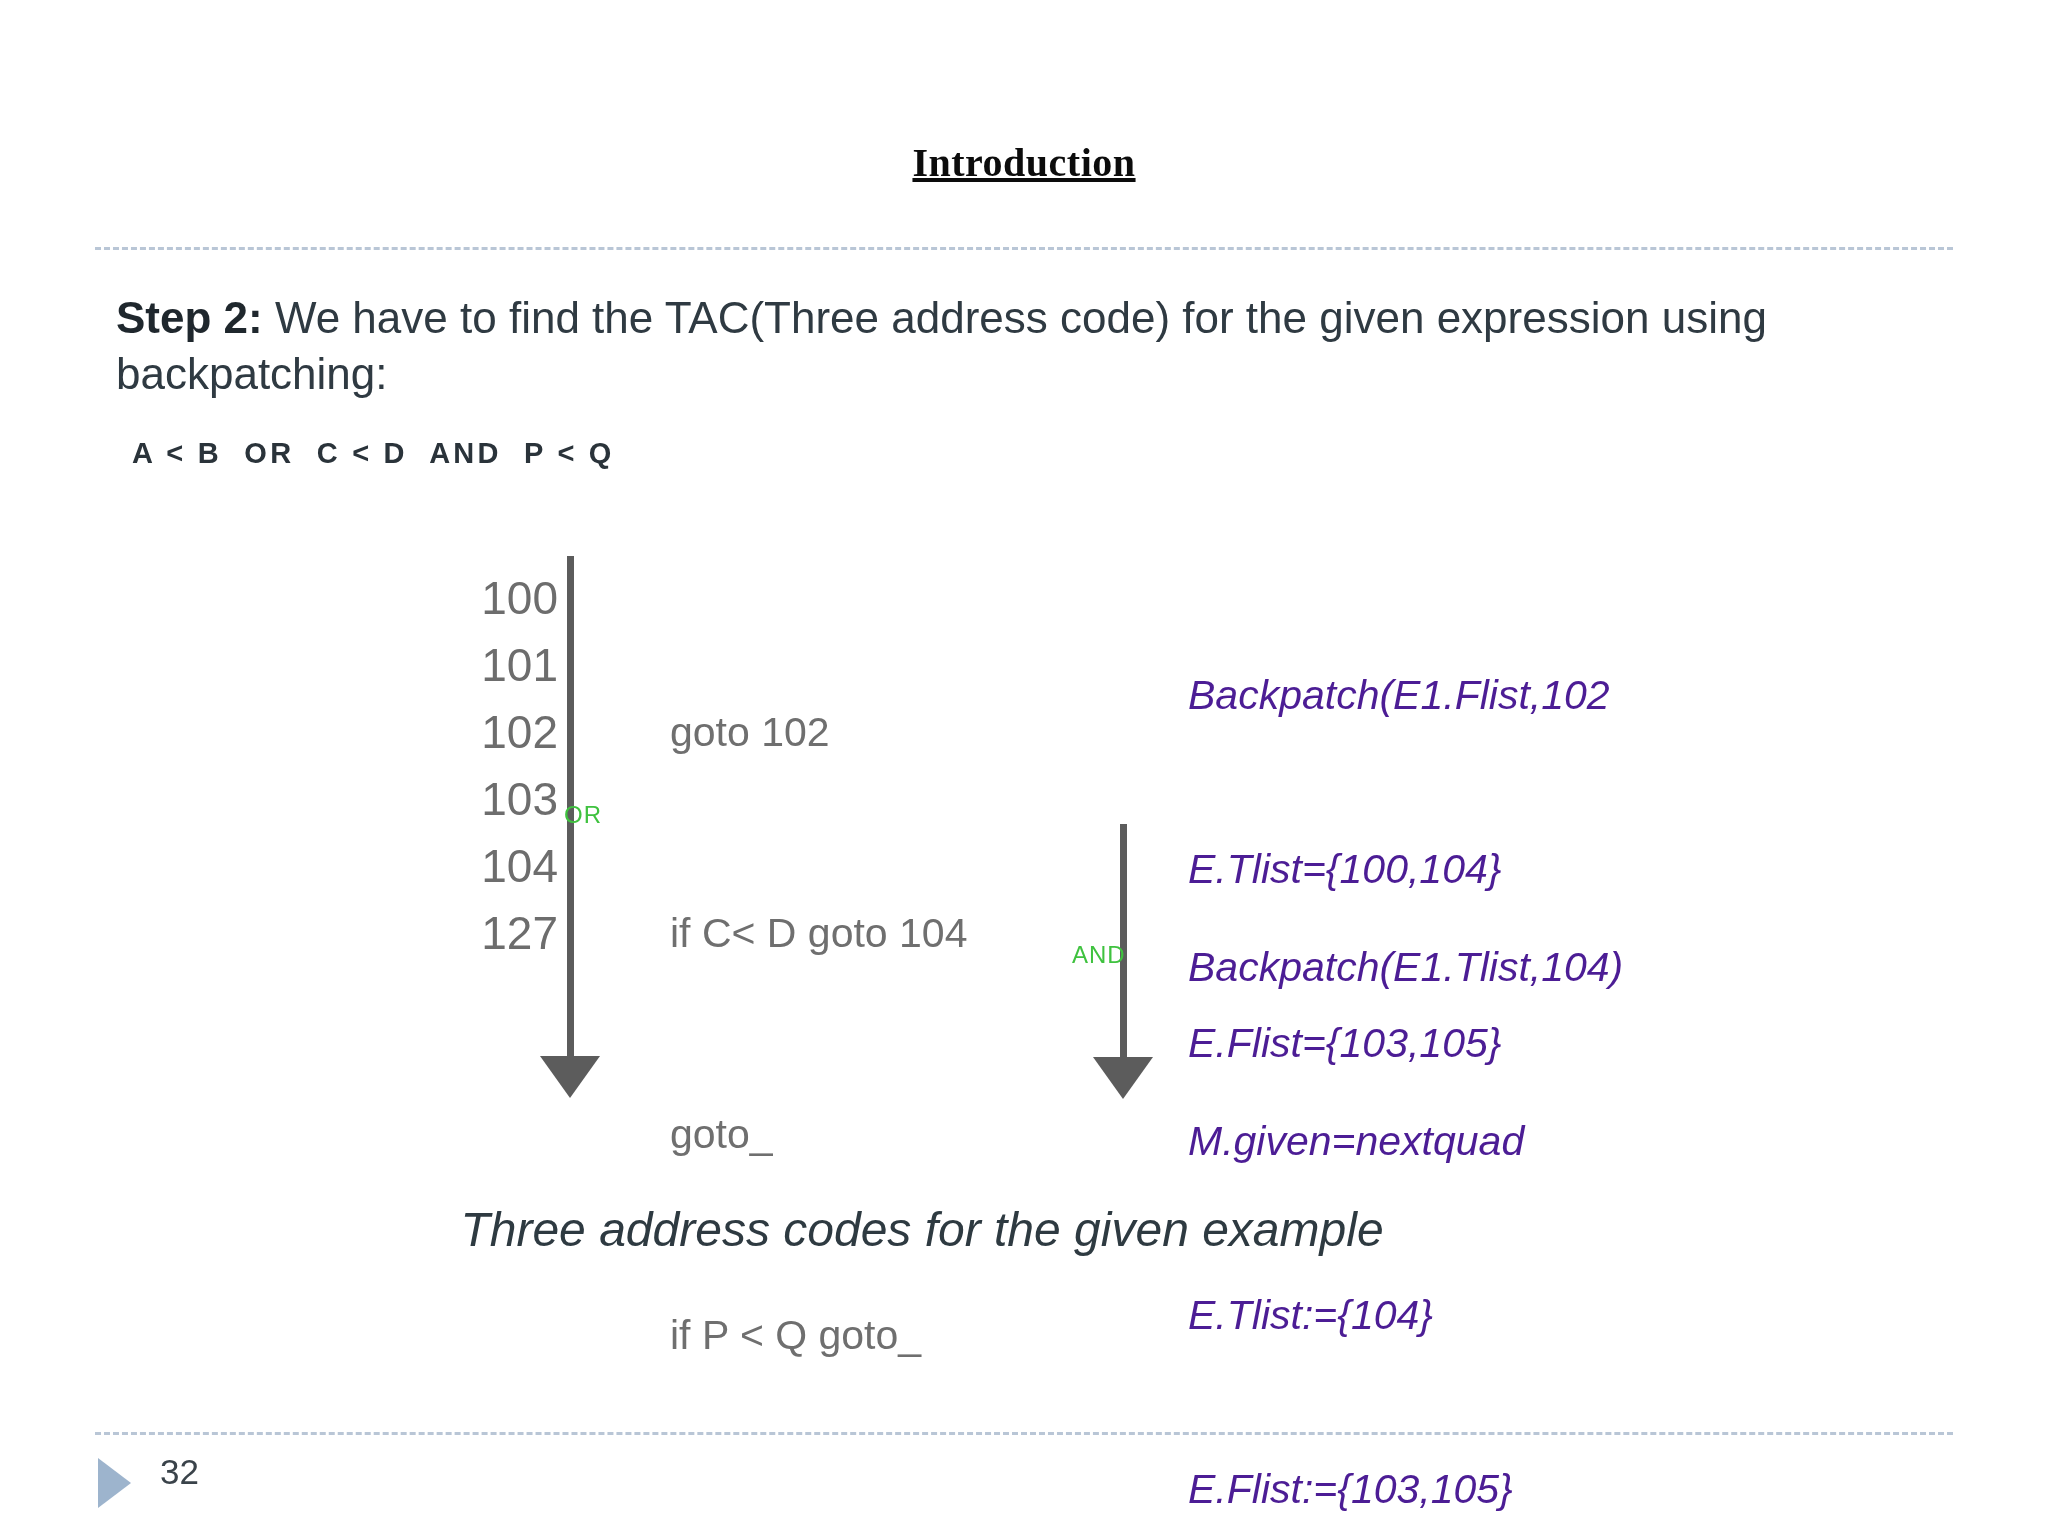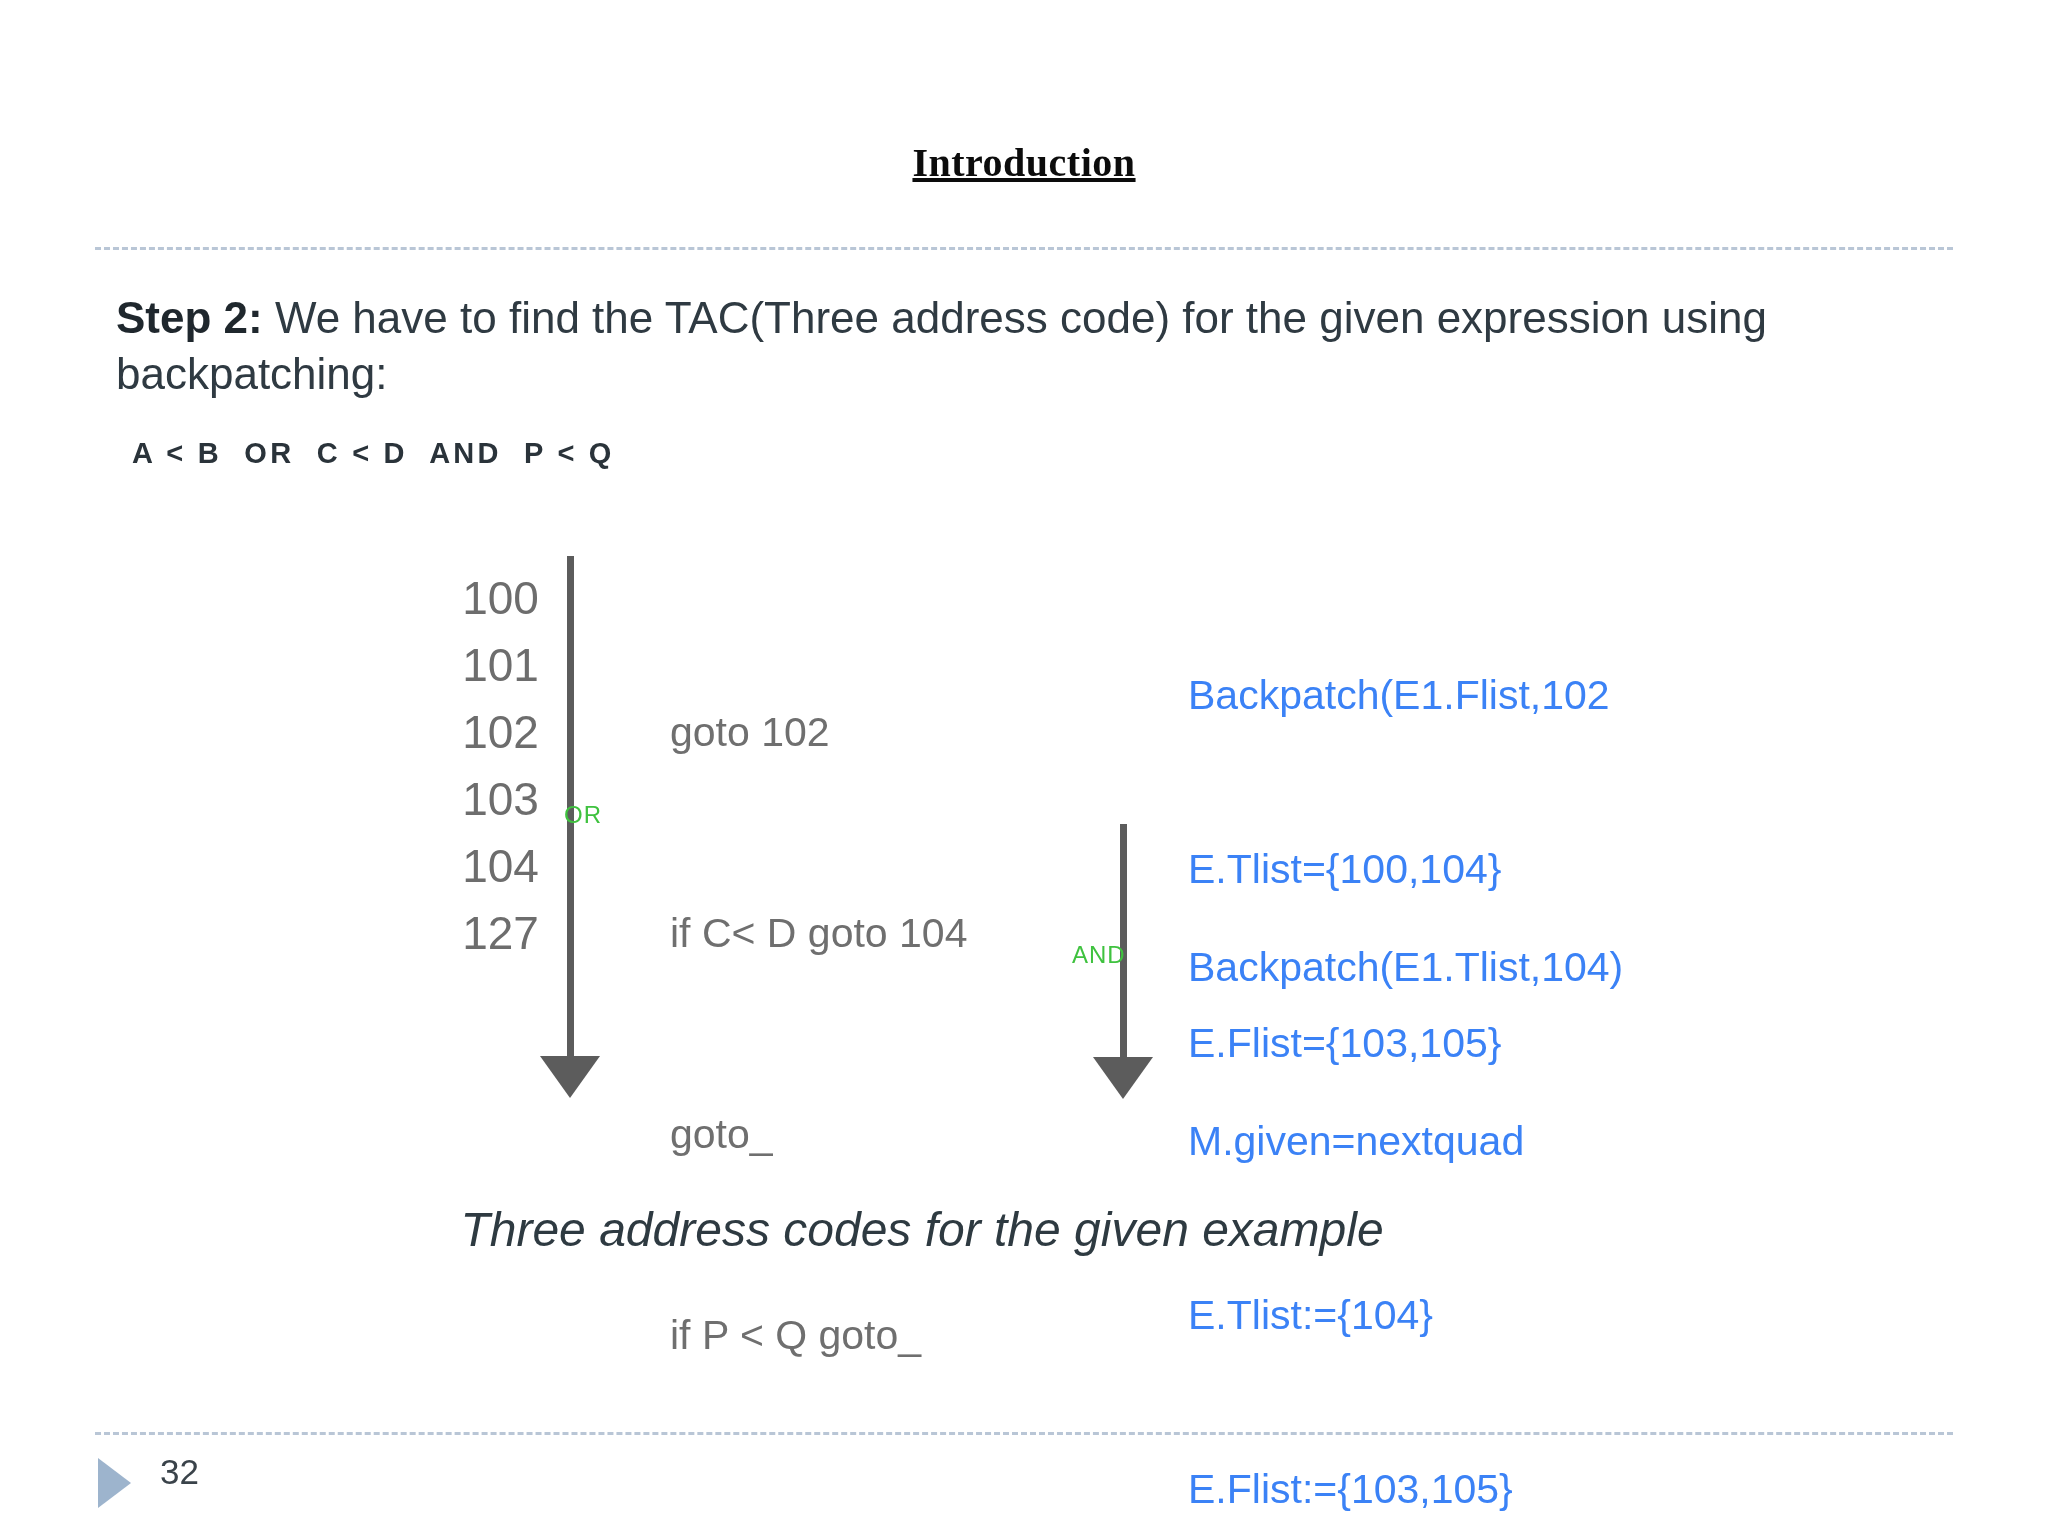--- a/index.html
+++ b/index.html
@@ -81,21 +81,21 @@
     pointer-events: none;
   }
   .diagram > * { pointer-events: auto; }
 
   
   .linenos {
     position: absolute;
     left: 443px;
     top: 565px;
     width: 115px;
-    text-align: center;
+    text-align: right;
     font-size: 46px;
     line-height: 67px;
     color: #6d6d6d;
     font-weight: 400;
   }
   .lineno { height: 67px; }
 
   
   .codelines {
     position: absolute;
@@ -149,22 +149,23 @@
     line-height: 1;
   }
   .op-or  { left: 564px;  top: 803px; }
   .op-and { left: 1072px; top: 943px; }
 
   
   .annot {
     position: absolute;
     font-size: 41px;
     line-height: 58px;
-    color: #3b82f6;
+    color: #4c1d95;
     white-space: pre;
+    font-style: italic;
   }
   .annot-top    { left: 1188px; top: 550px; }
   .annot-bottom { left: 1188px; top: 822px; }
 
   
   .caption {
     position: absolute;
     left: 0;
     top: 1202px;
     width: 1844px;

